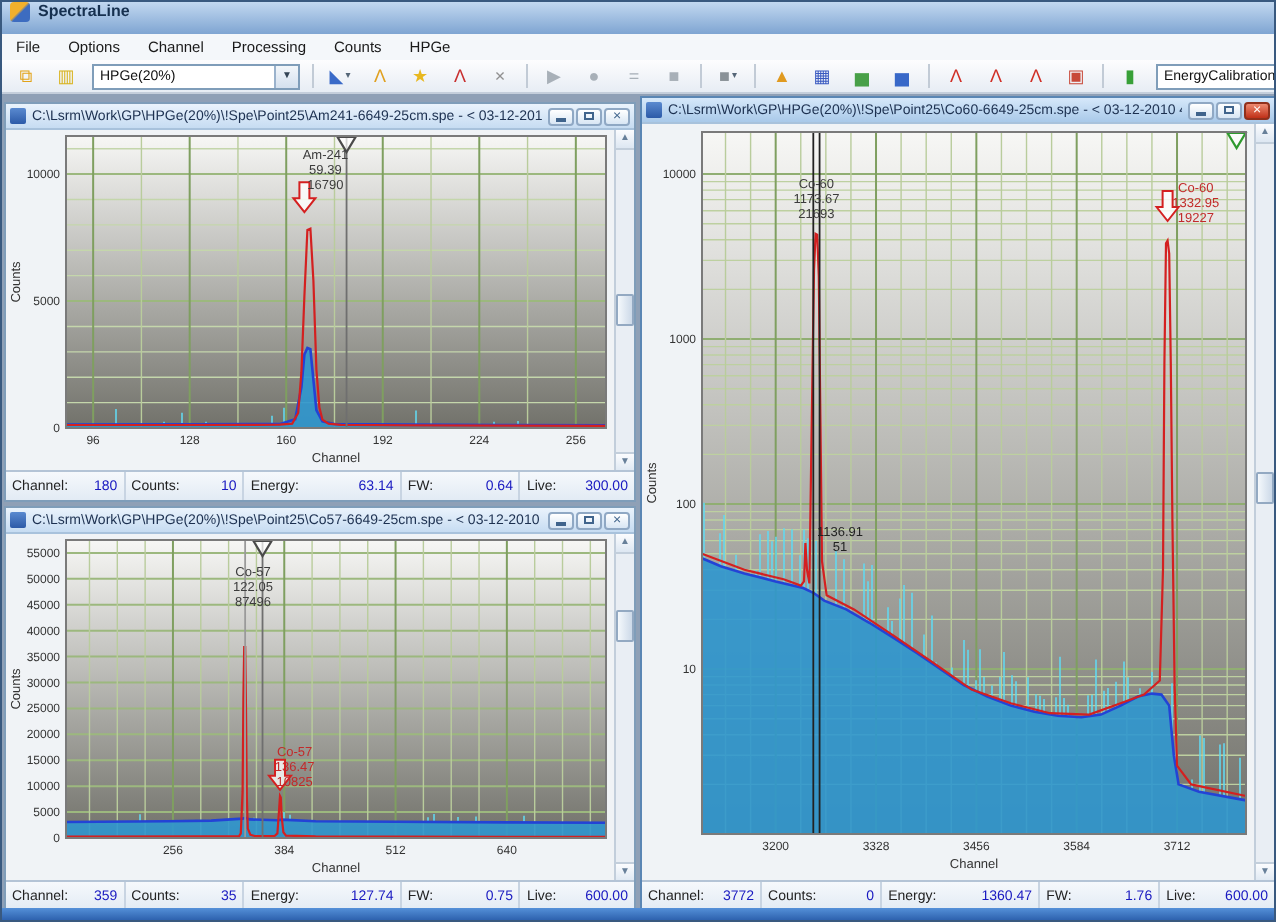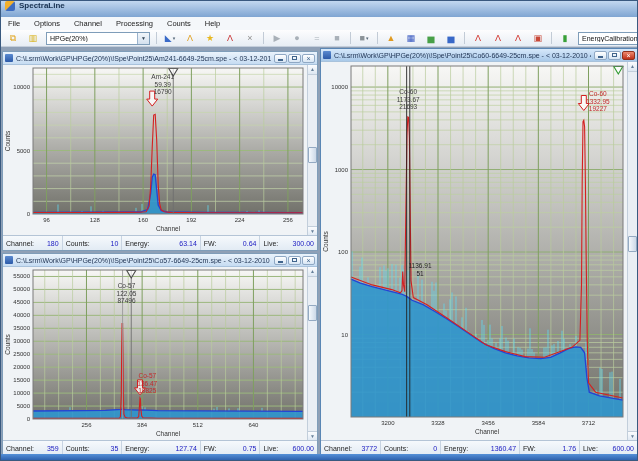--- a/index.html
+++ b/index.html
@@ -68,21 +68,21 @@
     <span id="appicon"></span>
     <span id="apptitle">SpectraLine</span>
   </div>
 
   <div id="menubar">
       <div class="menu-item">File</div>
       <div class="menu-item">Options</div>
       <div class="menu-item">Channel</div>
       <div class="menu-item">Processing</div>
       <div class="menu-item">Counts</div>
-      <div class="menu-item">Help</div>
+      <div class="menu-item">HPGe</div>
     </div>
 
   <div id="toolbar">
       <div class="tbtn">
         <span style="color: rgb(226, 163, 24);">⧉</span>
       </div>
       <div class="tbtn">
         <span style="color: rgb(216, 178, 26);">▥</span>
       </div>
       <div class="tcombo" style="width: 104px;">

